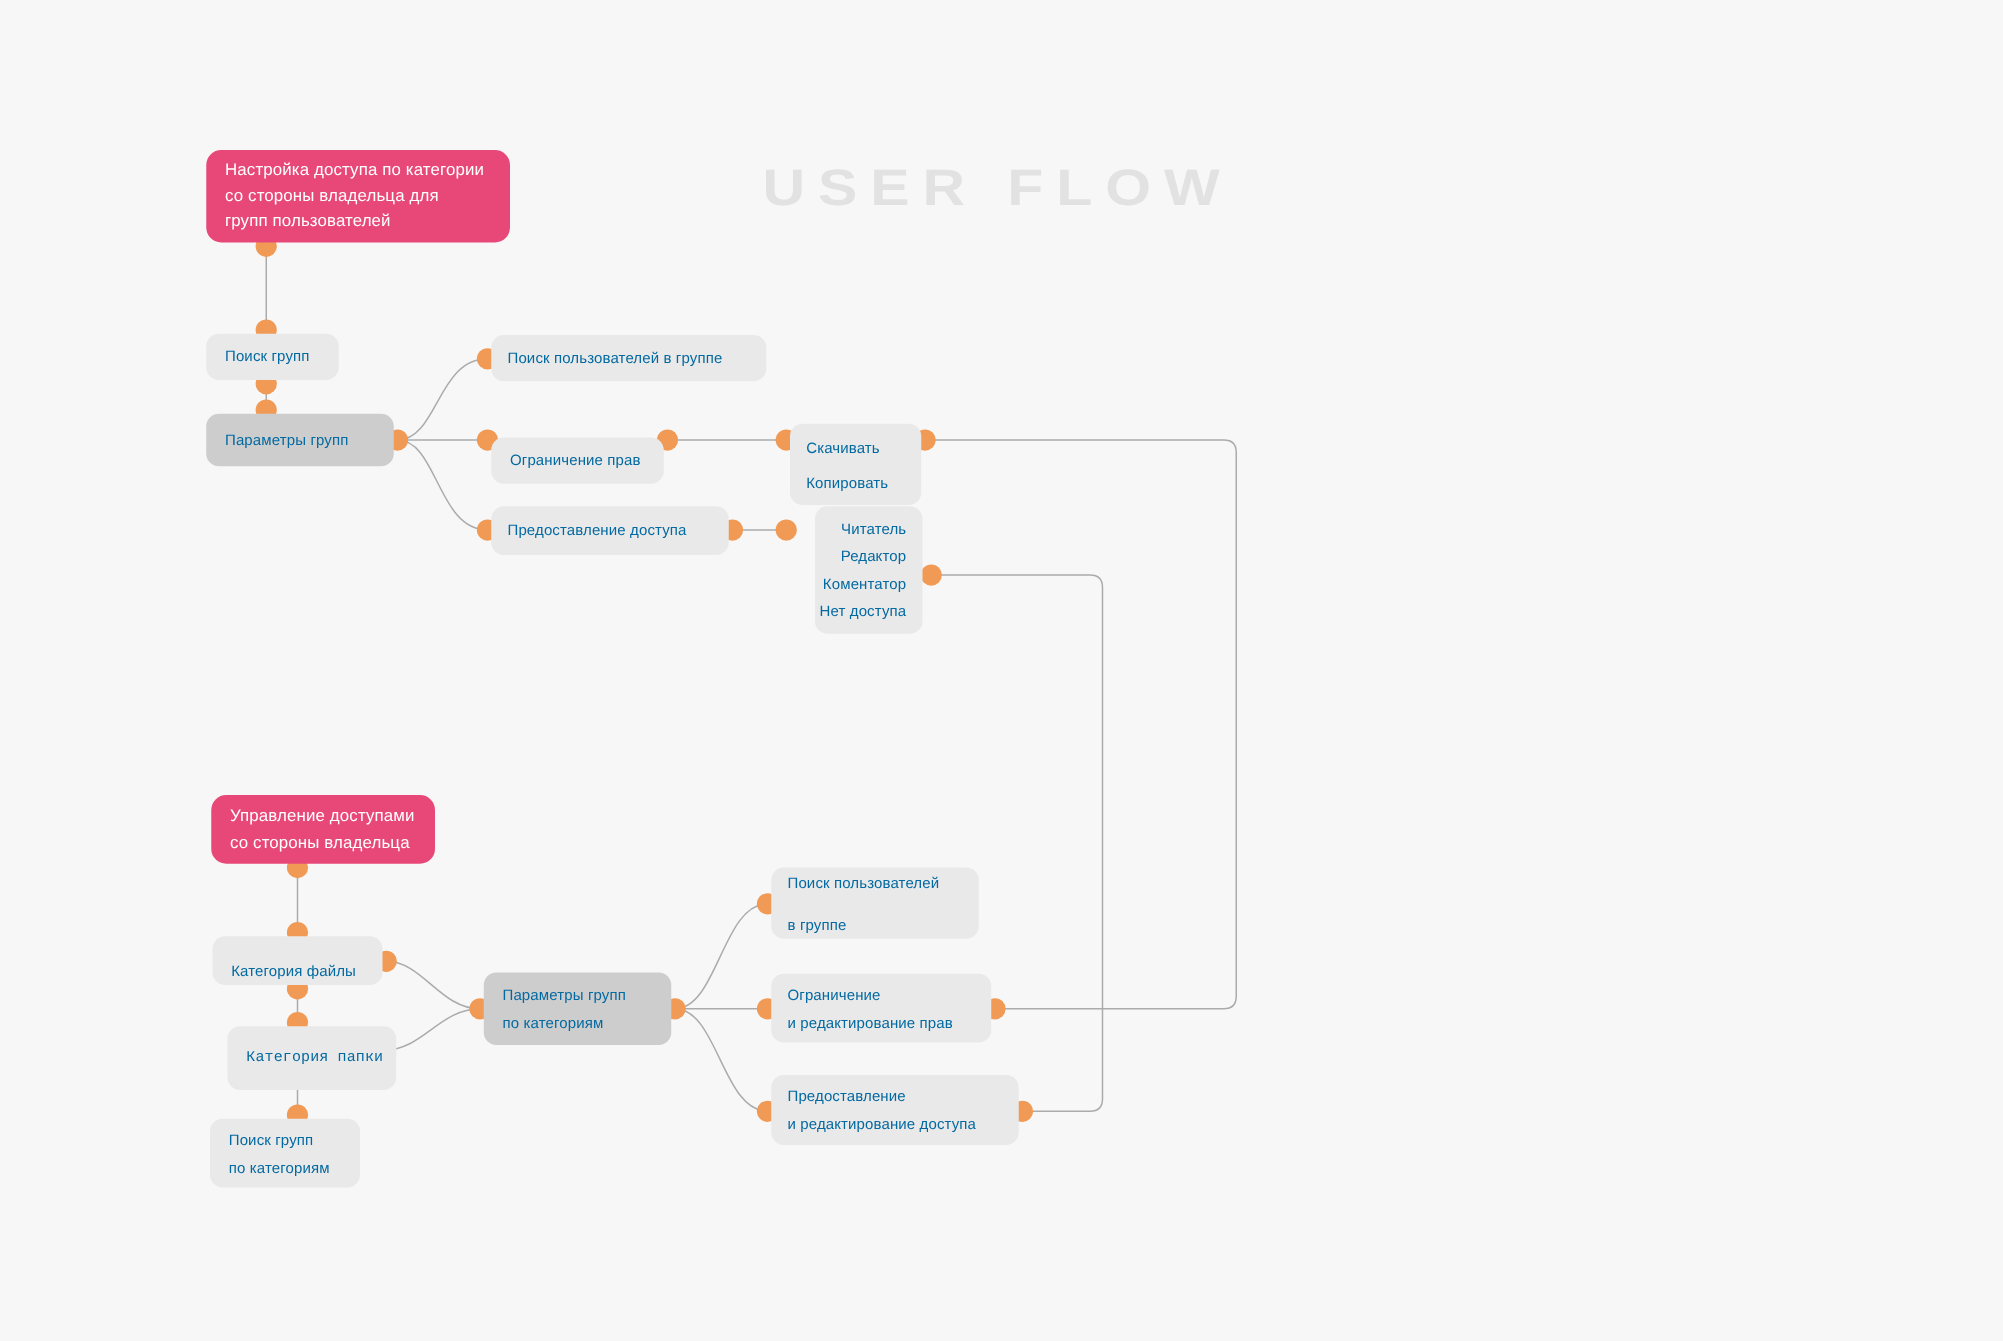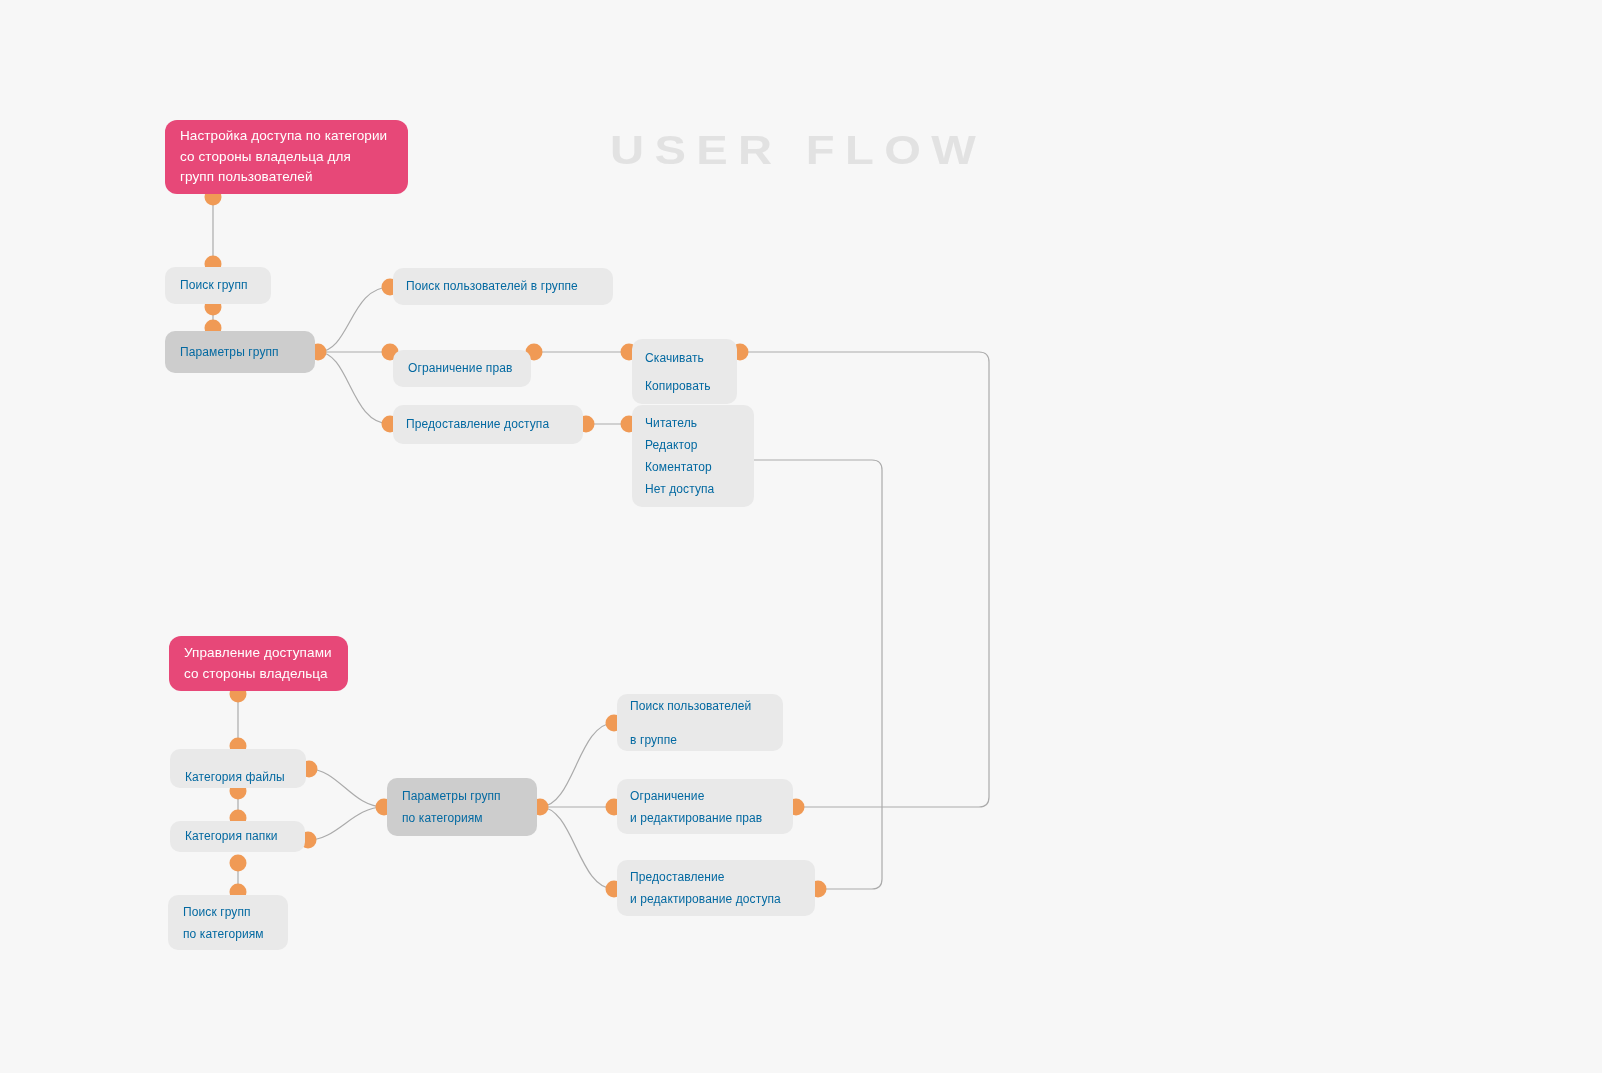--- a/index.html
+++ b/index.html
@@ -135,37 +135,37 @@
 
   <div class="node light lh28 p13" style="left:632px;top:323px;width:105px;height:65px;">
     <span>Скачивать</span>
     <span>Копировать</span>
   </div>
 
   <div class="node light p13" style="left:393px;top:405px;width:190px;height:39px;">
     <span>Предоставление доступа</span>
   </div>
 
-  <div class="node light lh22 p13" style="left:632px;top:405px;width:122px;height:102px;">
+  <div class="node light lh22 p13" style="left:652px;top:405px;width:86px;height:102px;align-items:flex-end;">
     <span>Читатель</span>
     <span>Редактор</span>
     <span>Коментатор</span>
     <span>Нет доступа</span>
   </div>
 
   <div class="node pink" style="left:169px;top:636px;width:179px;height:55px;">
     <span>Управление доступами</span>
     <span>со стороны владельца</span>
   </div>
 
   <div class="node light" style="left:170px;top:749px;width:136px;height:39px;justify-content:flex-end;">
     <span>Категория файлы</span>
   </div>
 
-  <div class="node light" style="left:170px;top:821px;width:135px;height:31px;">
+  <div class="node light" style="left:182px;top:821px;width:135px;height:51px;font-family:Liberation Mono, monospace;">
     <span>Категория папки</span>
   </div>
 
   <div class="node light lh22" style="left:168px;top:895px;width:120px;height:55px;">
     <span>Поиск групп</span>
     <span>по категориям</span>
   </div>
 
   <div class="node dark lh22" style="left:387px;top:778px;width:150px;height:58px;">
     <span>Параметры  групп</span>

